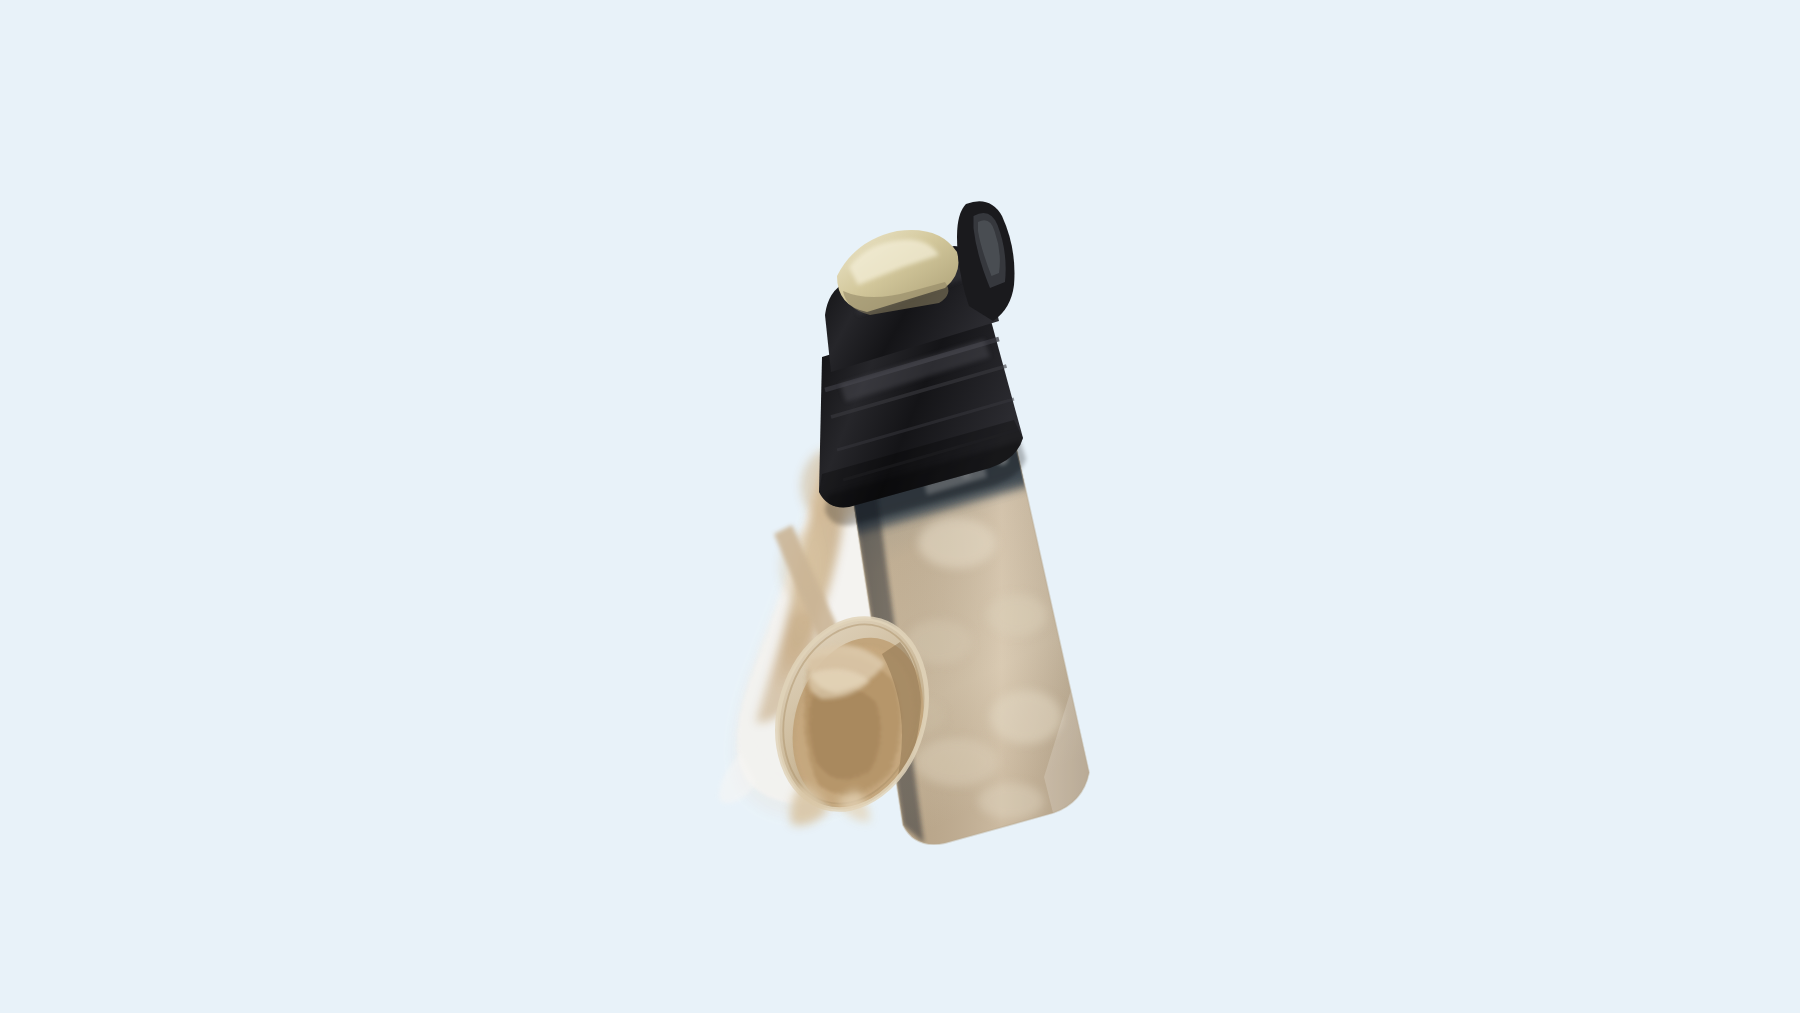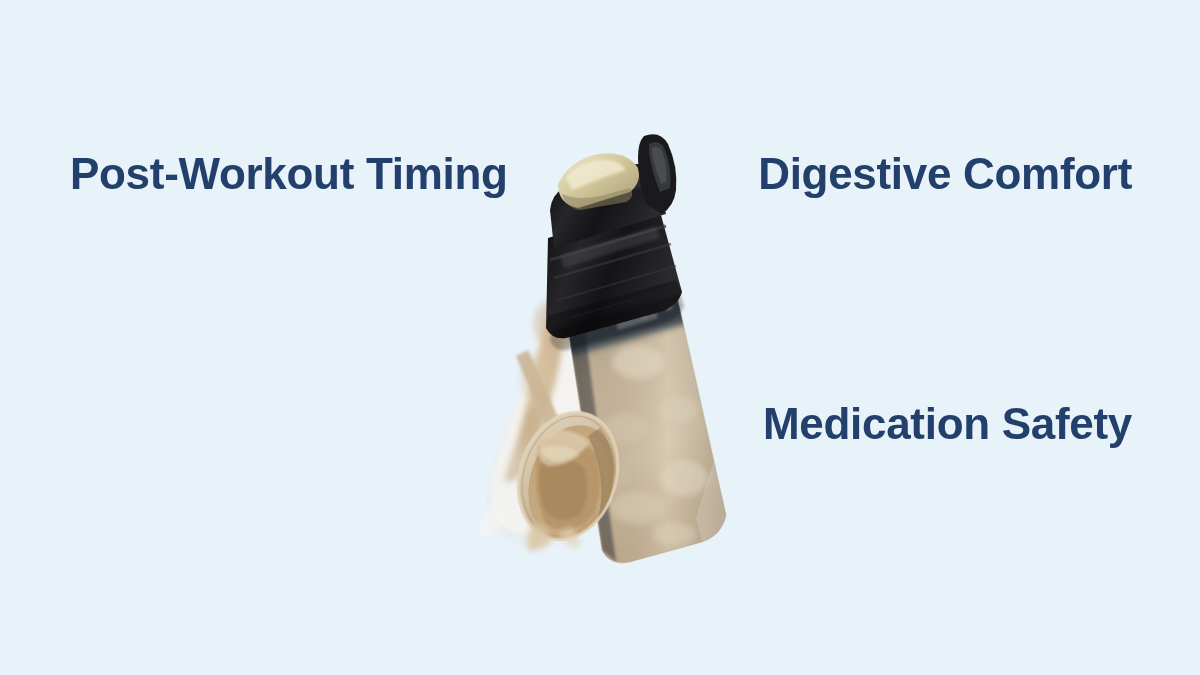--- a/index.html
+++ b/index.html
@@ -46,26 +46,23 @@
     width: 350px;
     height: 460px;
   }
   #photo svg { display: block; width: 100%; height: 100%; }
 </style>
 </head>
 <body>
 
 <div id="slide">
 
-  <div class="label left row1">Post-Workout Timing</div>
-
-  <div class="label right row1">Digestive Comfort</div>
-
-
-  <div class="label right row2">Medication Safety</div>
+
+
+
 
   <div id="photo">
     <svg viewBox="0 0 350 460" xmlns="http://www.w3.org/2000/svg" aria-hidden="true">
       <defs>
 
         <linearGradient id="gShake" x1="0" y1="0" x2="0.25" y2="1">
           <stop offset="0%" stop-color="#45545e"></stop>
           <stop offset="12%" stop-color="#6c7278"></stop>
           <stop offset="26%" stop-color="#aaa392"></stop>
           <stop offset="45%" stop-color="#cbb89c"></stop>

